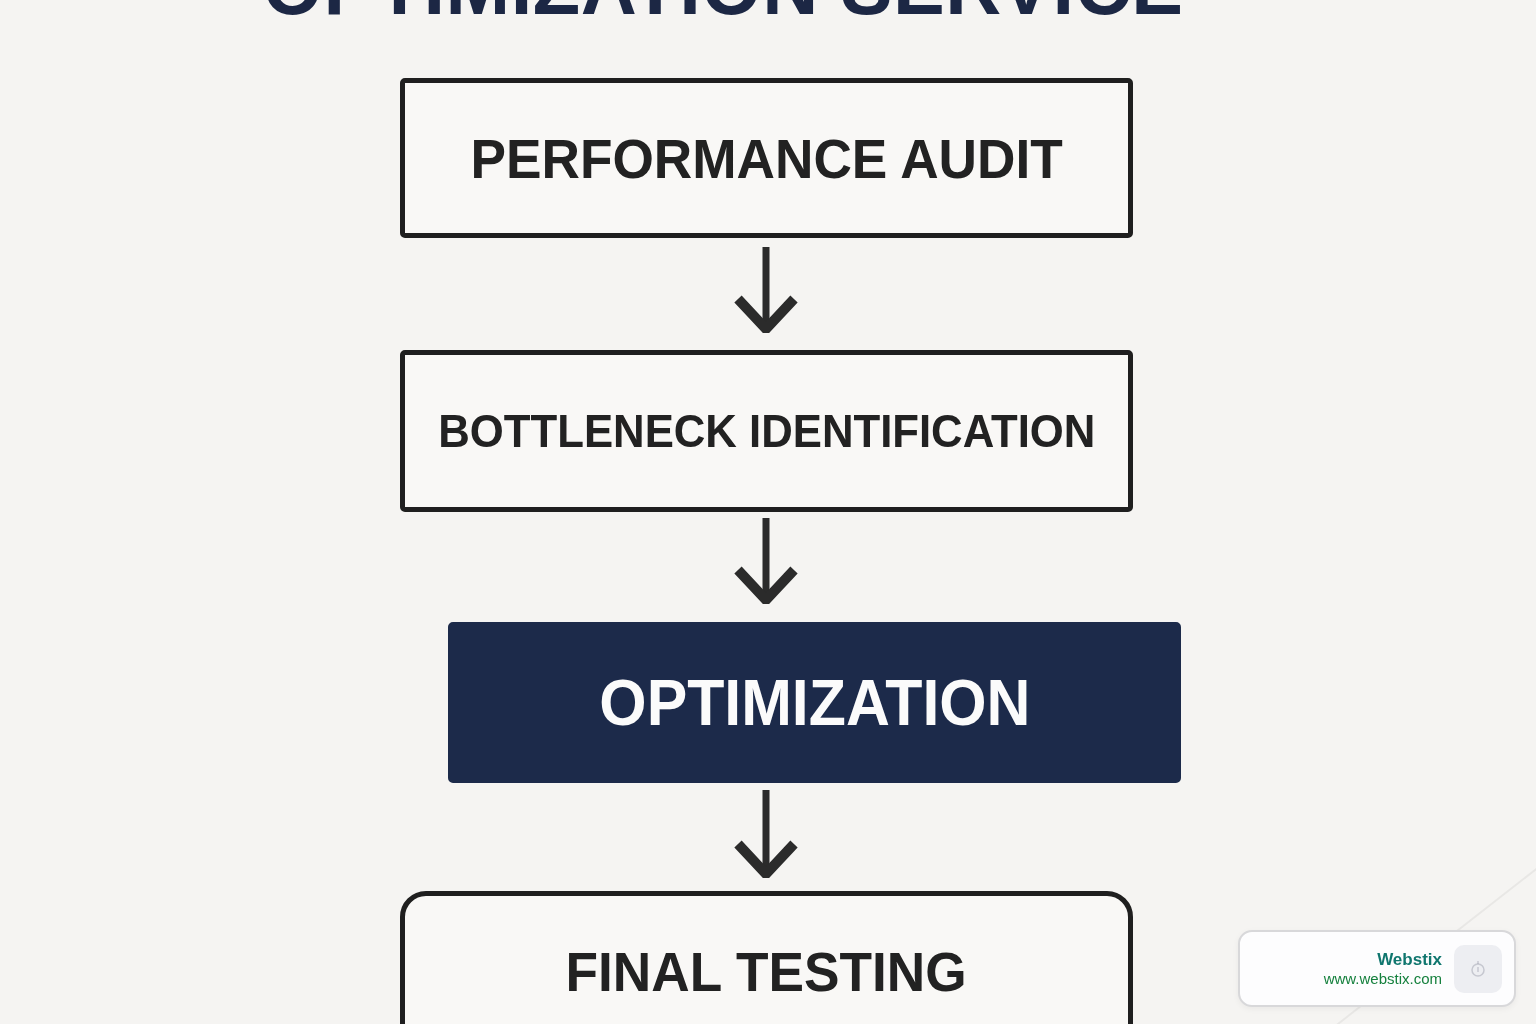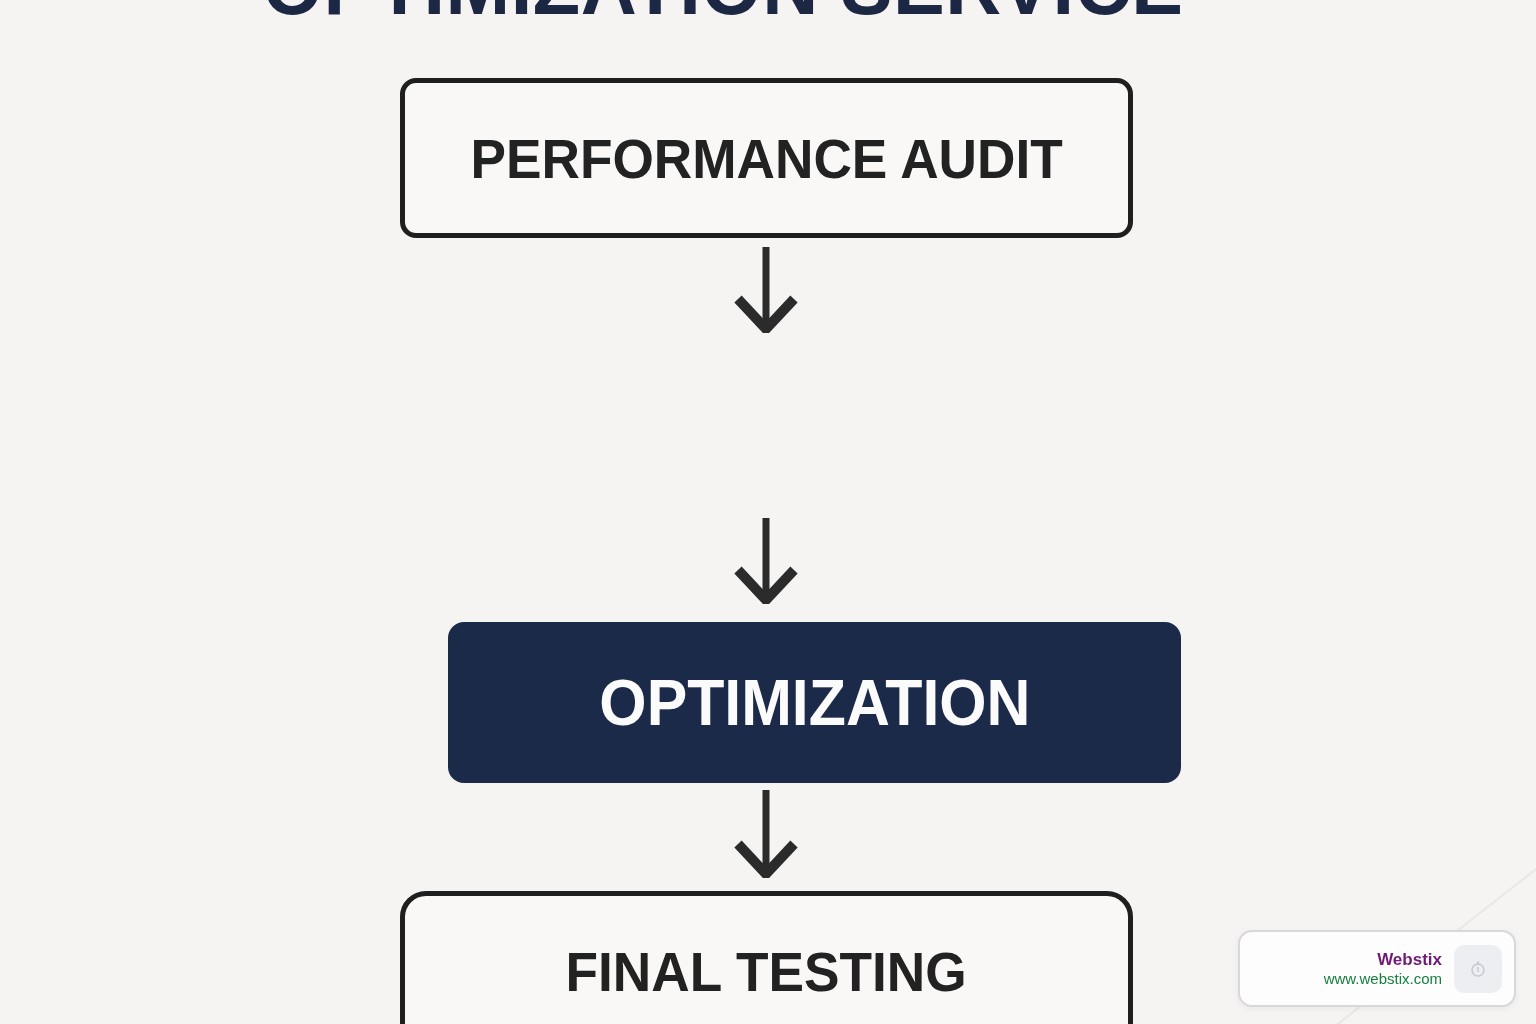--- a/index.html
+++ b/index.html
@@ -44,21 +44,21 @@
     white-space: nowrap;
   }
   .flow-box {
     position: absolute;
     left: 400px;
     width: 733px;
     height: 160px;
     box-sizing: border-box;
     background: #f9f8f6;
     border: 5px solid #1f1f1f;
-    border-radius: 16px;
+    border-radius: 5px;
     display: flex;
     align-items: center;
     justify-content: center;
   }
   .flow-box .label {
     font-weight: 700;
     color: #222222;
     transform: scaleX(0.95);
     white-space: nowrap;
     letter-spacing: 0px;
@@ -97,21 +97,21 @@
     border-radius: 14px;
     box-shadow: 0 2px 6px rgba(0,0,0,0.05);
     display: flex;
     align-items: center;
     justify-content: flex-end;
     padding-right: 12px;
     gap: 12px;
     cursor: pointer;
   }
   .wm-text { text-align: right; line-height: 1.25; }
-  .wm-name { font-size: 17px; font-weight: 700; color: #701a75; }
+  .wm-name { font-size: 17px; font-weight: 700; color: #0f766e; }
   .wm-url  { font-size: 15px; color: #15803d; }
   .wm-icon-box {
     width: 48px;
     height: 48px;
     background: #edeef2;
     border-radius: 10px;
     display: flex;
     align-items: center;
     justify-content: center;
     flex: 0 0 auto;
@@ -128,20 +128,23 @@
 
   <div class="flow-box box-1">
     <span class="label">PERFORMANCE AUDIT</span>
   </div>
 
   <svg class="arrow arrow-1" width="70" height="88" viewBox="0 0 70 88">
     <line x1="35" y1="2" x2="35" y2="82" stroke="#2b2b2b" stroke-width="7"></line>
     <path d="M7 54 L35 84 L63 54" fill="none" stroke="#2b2b2b" stroke-width="10" stroke-linejoin="miter"></path>
   </svg>
 
+  <div class="flow-box box-2">
+    <span class="label">BOTTLENECK IDENTIFICATION</span>
+  </div>
 
   <svg class="arrow arrow-2" width="70" height="88" viewBox="0 0 70 88">
     <line x1="35" y1="2" x2="35" y2="82" stroke="#2b2b2b" stroke-width="7"></line>
     <path d="M7 54 L35 84 L63 54" fill="none" stroke="#2b2b2b" stroke-width="10" stroke-linejoin="miter"></path>
   </svg>
 
   <div class="flow-box box-3">
     <span class="label">OPTIMIZATION</span>
   </div>
 

